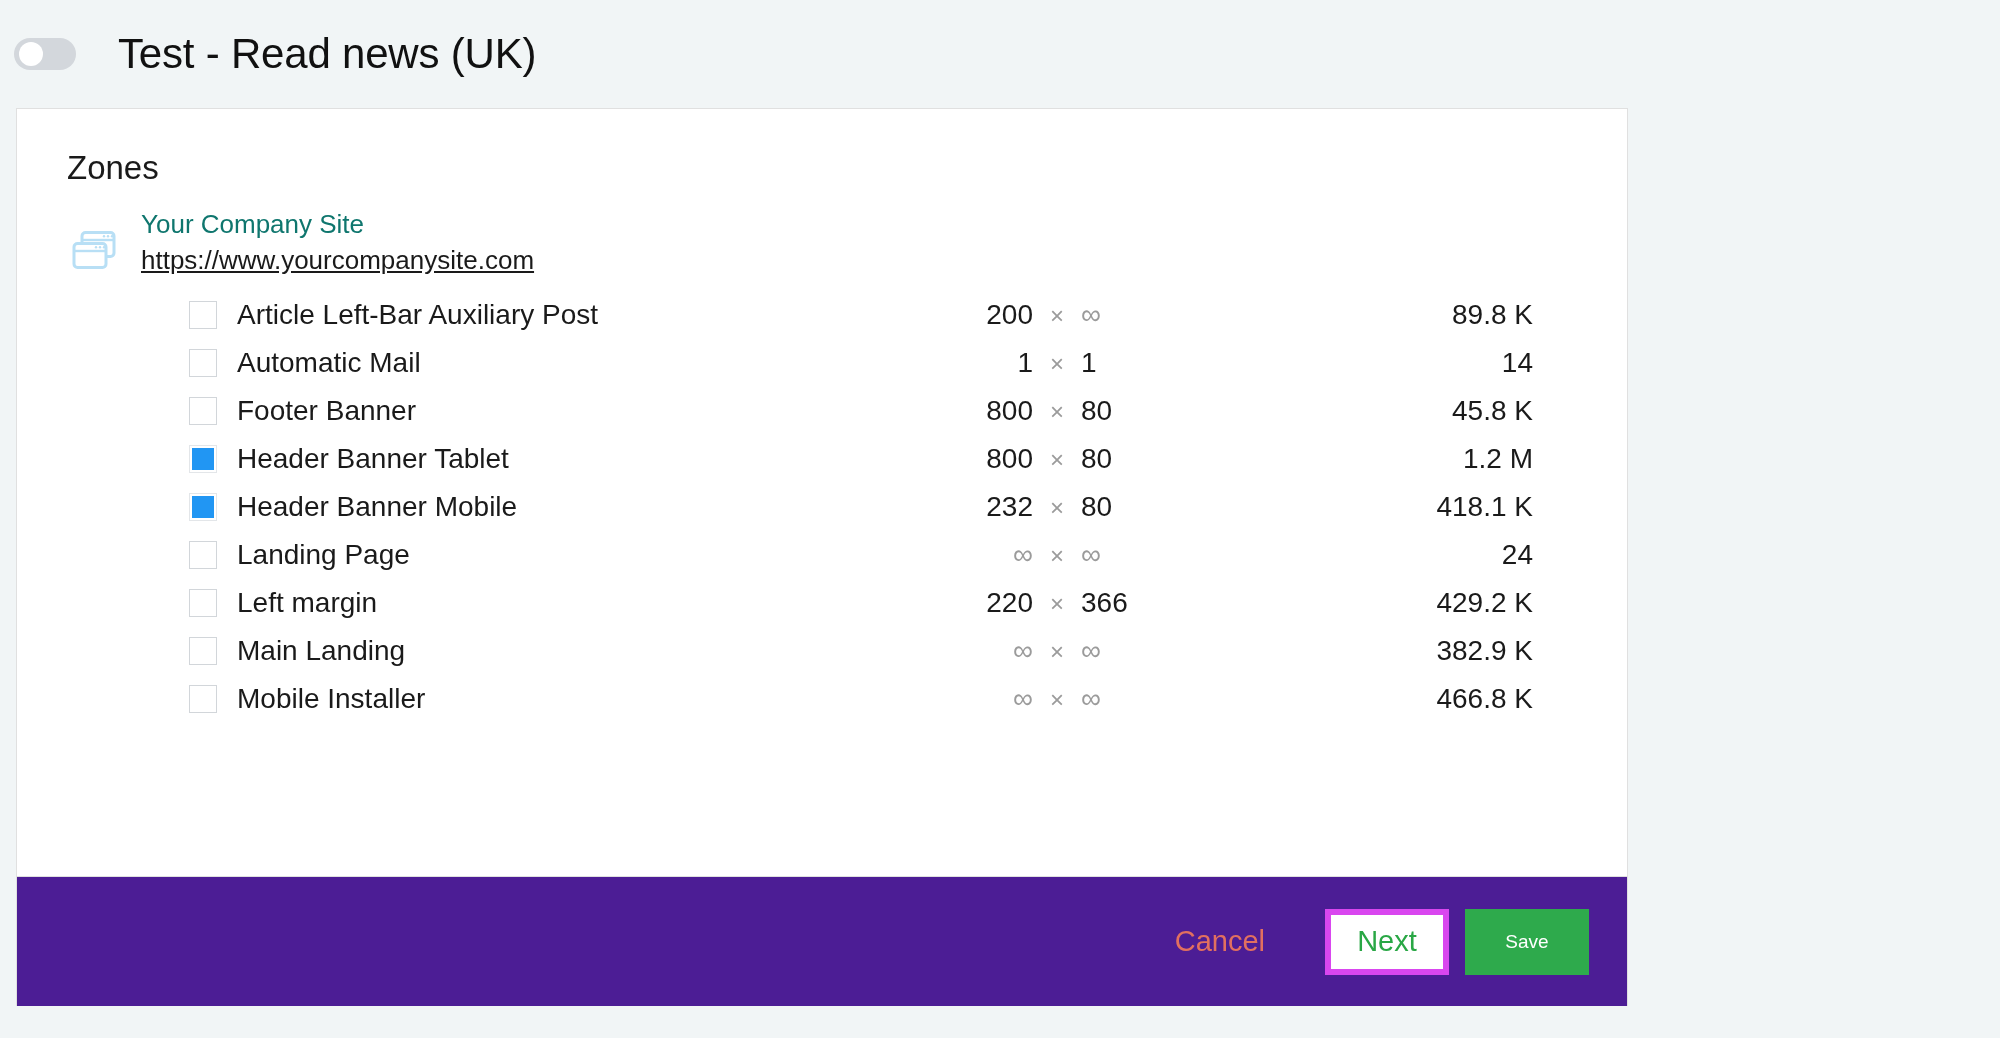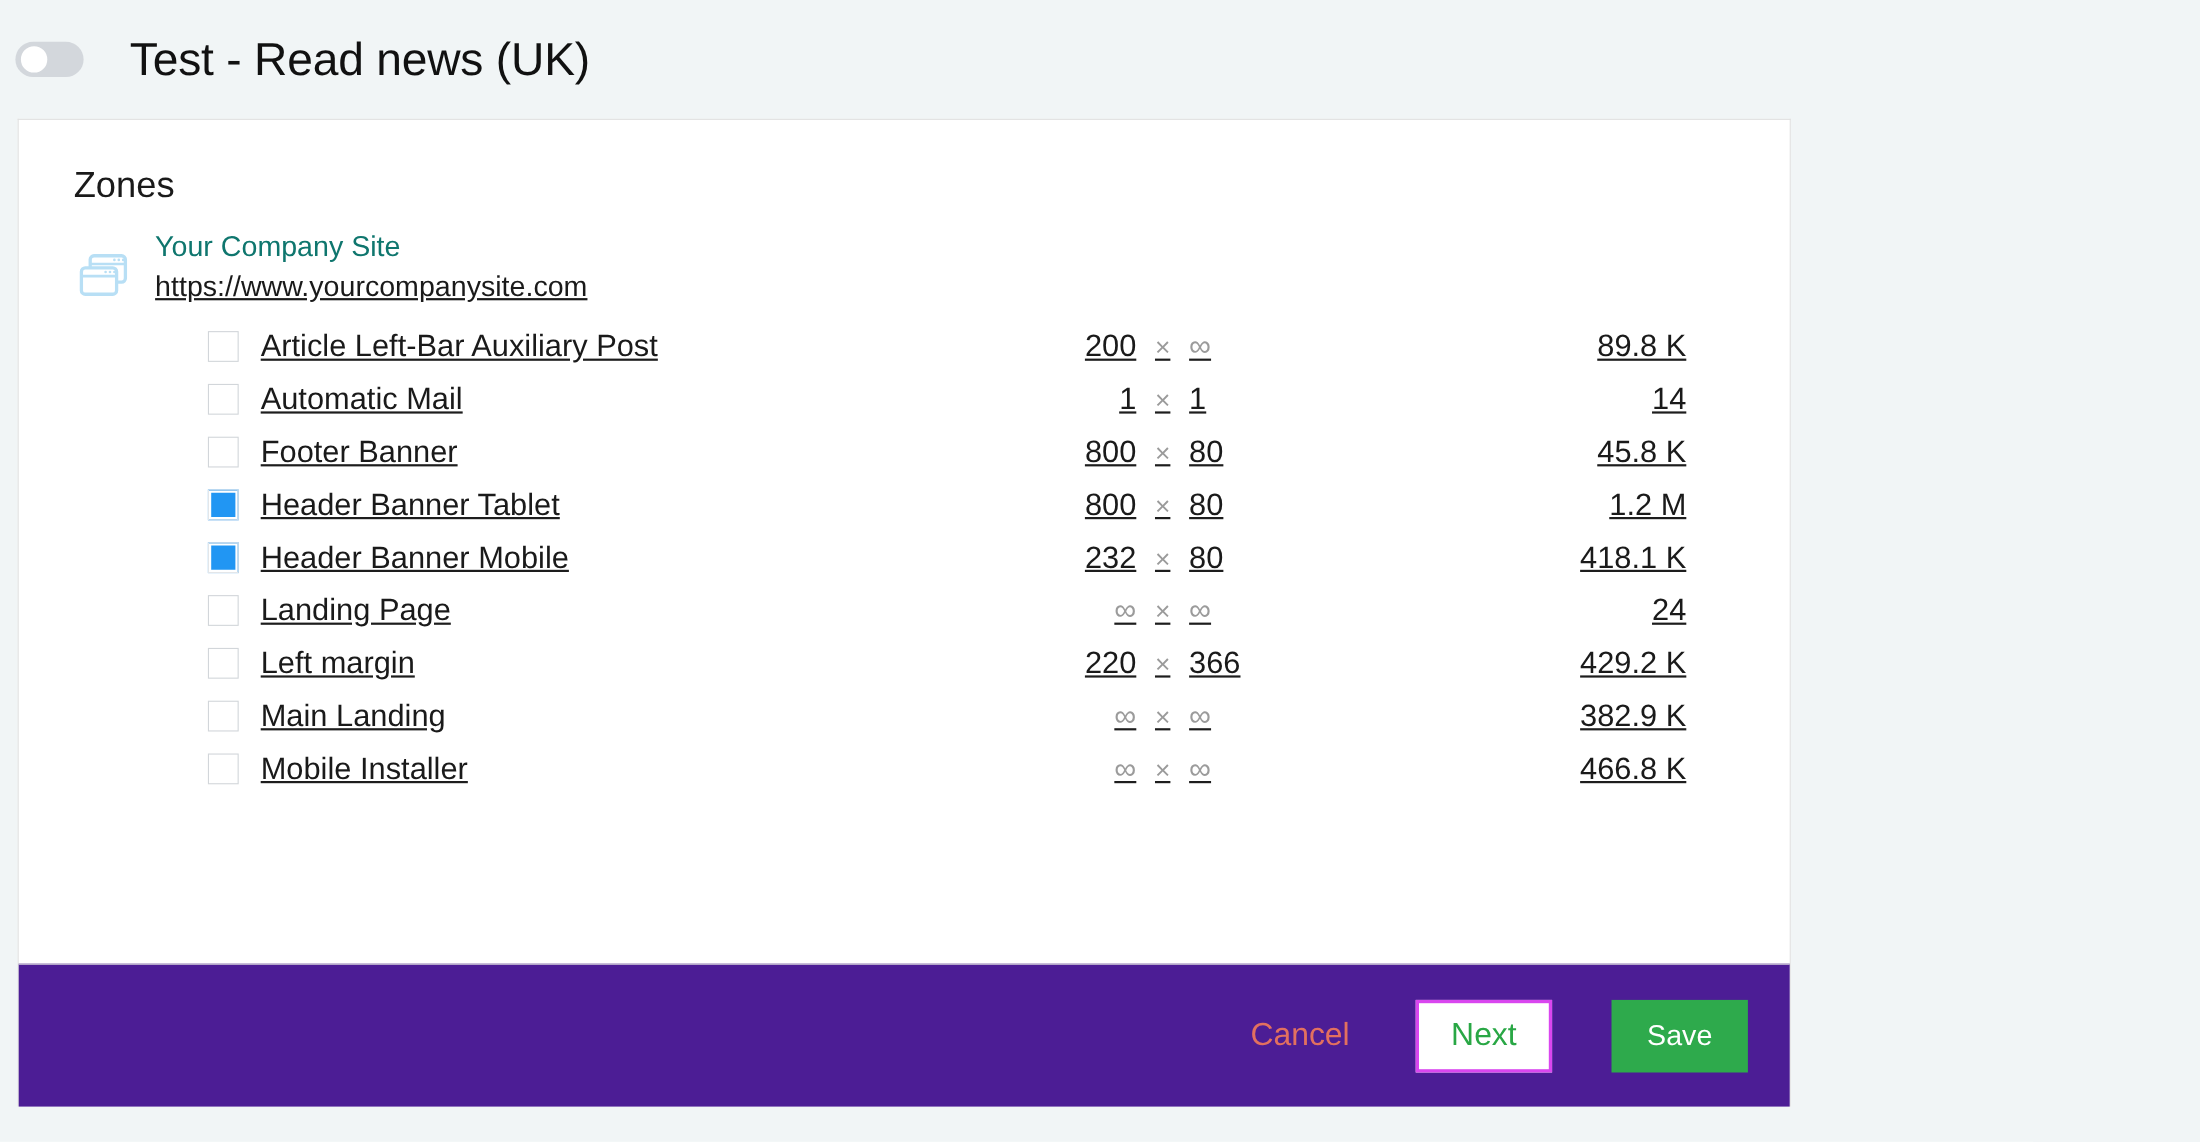--- a/index.html
+++ b/index.html
@@ -147,21 +147,20 @@
   
   .zone-list {
     margin-top: 14px;
     padding-left: 16px;
   }
   .zone-row {
     display: flex;
     align-items: center;
     height: 48px;
     cursor: pointer;
-    text-decoration: underline;
   }
   .cb {
     flex: 0 0 auto;
     width: 28px;
     height: 28px;
     border: 1px solid #d2d6da;
     background: #ffffff;
     margin-left: 122px;
     margin-right: 20px;
     cursor: pointer;
@@ -249,29 +248,28 @@
     background: none;
     border: none;
     font-family: "Liberation Sans", sans-serif;
     cursor: pointer;
     padding: 0 44px;
   }
   .btn-next {
     font-size: 29px;
     color: #29a745;
     background: #ffffff;
-    border: 3px solid #d946ef;
+    border: 6px solid #d946ef;
     font-family: "Liberation Sans", sans-serif;
     cursor: pointer;
     width: 124px;
     height: 66px;
-    margin-right: 38px;
   }
   .btn-save {
-    font-size: 26px;
+    font-size: 19px;
     color: #ffffff;
     background: #2eaa4c;
     border: none;
     font-family: "Liberation Sans", sans-serif;
     cursor: pointer;
     width: 124px;
     height: 66px;
   }
 </style>
 </head>

